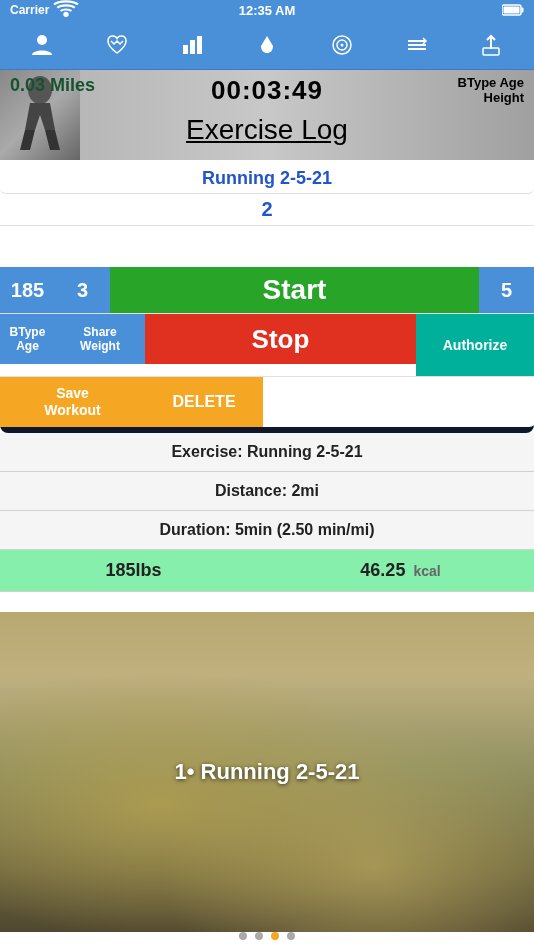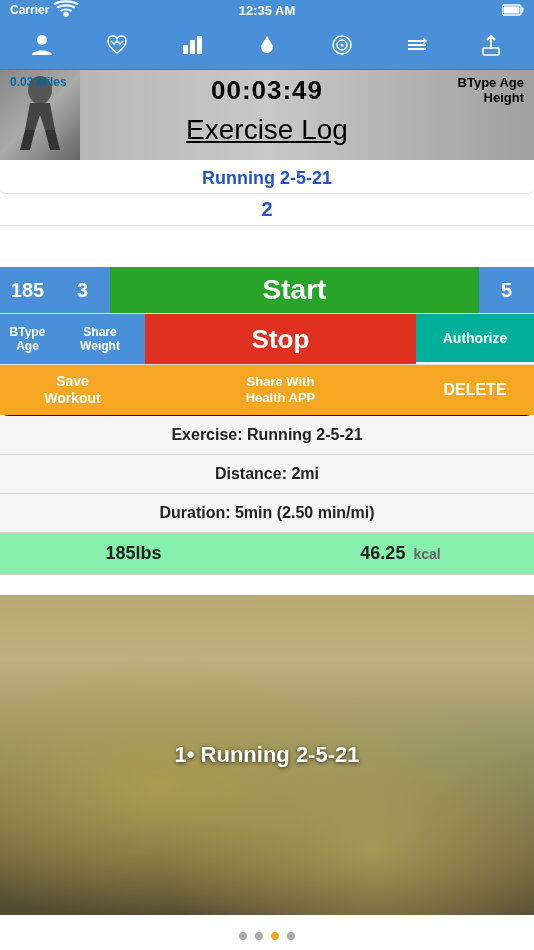--- a/index.html
+++ b/index.html
@@ -65,22 +65,22 @@
       position: absolute;
       left: 0; top: 0; bottom: 0;
       width: 80px;
       background: linear-gradient(135deg, #888 0%, #aaa 50%, #666 100%);
       display: flex; align-items: center; justify-content: center;
       font-size: 28px;
     }
     #header-stats-left {
       position: absolute;
       top: 5px; left: 10px;
-      color: #0369a1;
-      font-size: 12px;
+      color: #14532d;
+      font-size: 18px;
       font-weight: 600;
     }
     #header-timer {
       position: absolute;
       top: 5px;
       left: 50%;
       transform: translateX(-50%);
       color: #000;
       font-size: 26px;
       font-weight: 700;
@@ -203,30 +203,30 @@
       height: 50px;
       border: none;
       cursor: pointer;
     }
     .authorize-btn {
       background: #00b09b;
       color: white;
       font-size: 14px;
       font-weight: 700;
       flex: 0 0 118px;
-      height: 48px;
+      height: 62px;
       border: none;
       cursor: pointer;
     }
 
     
     #row-save {
       display: flex;
       align-items: center;
-      border-bottom: 1px solid #0f172a;
+      border-bottom: 6px solid #0f172a;
       border-radius: 8px;
     }
     .save-workout-btn {
       background: #f5a623;
       color: white;
       font-size: 14px;
       font-weight: 700;
       flex: 0 0 145px;
       height: 50px;
       border: none;
@@ -467,23 +467,20 @@
       <span>Share<br>Weight</span>
     </button>
     <button class="stop-btn">Stop</button>
     <button class="authorize-btn">Authorize</button>
   </div>
 
   <div id="row-save">
     <button class="save-workout-btn">
       <span>Save<br>Workout</span>
     </button>
-    <button class="share-health-btn">
-      <span>Share With<br>Health APP</span>
-    </button>
     <button class="delete-btn">DELETE</button>
   </div>
 
   <div class="info-row">
     <span>Exercise: Running 2-5-21</span>
   </div>
 
   <div class="info-row">
     <span>Distance: 2mi</span>
   </div>

